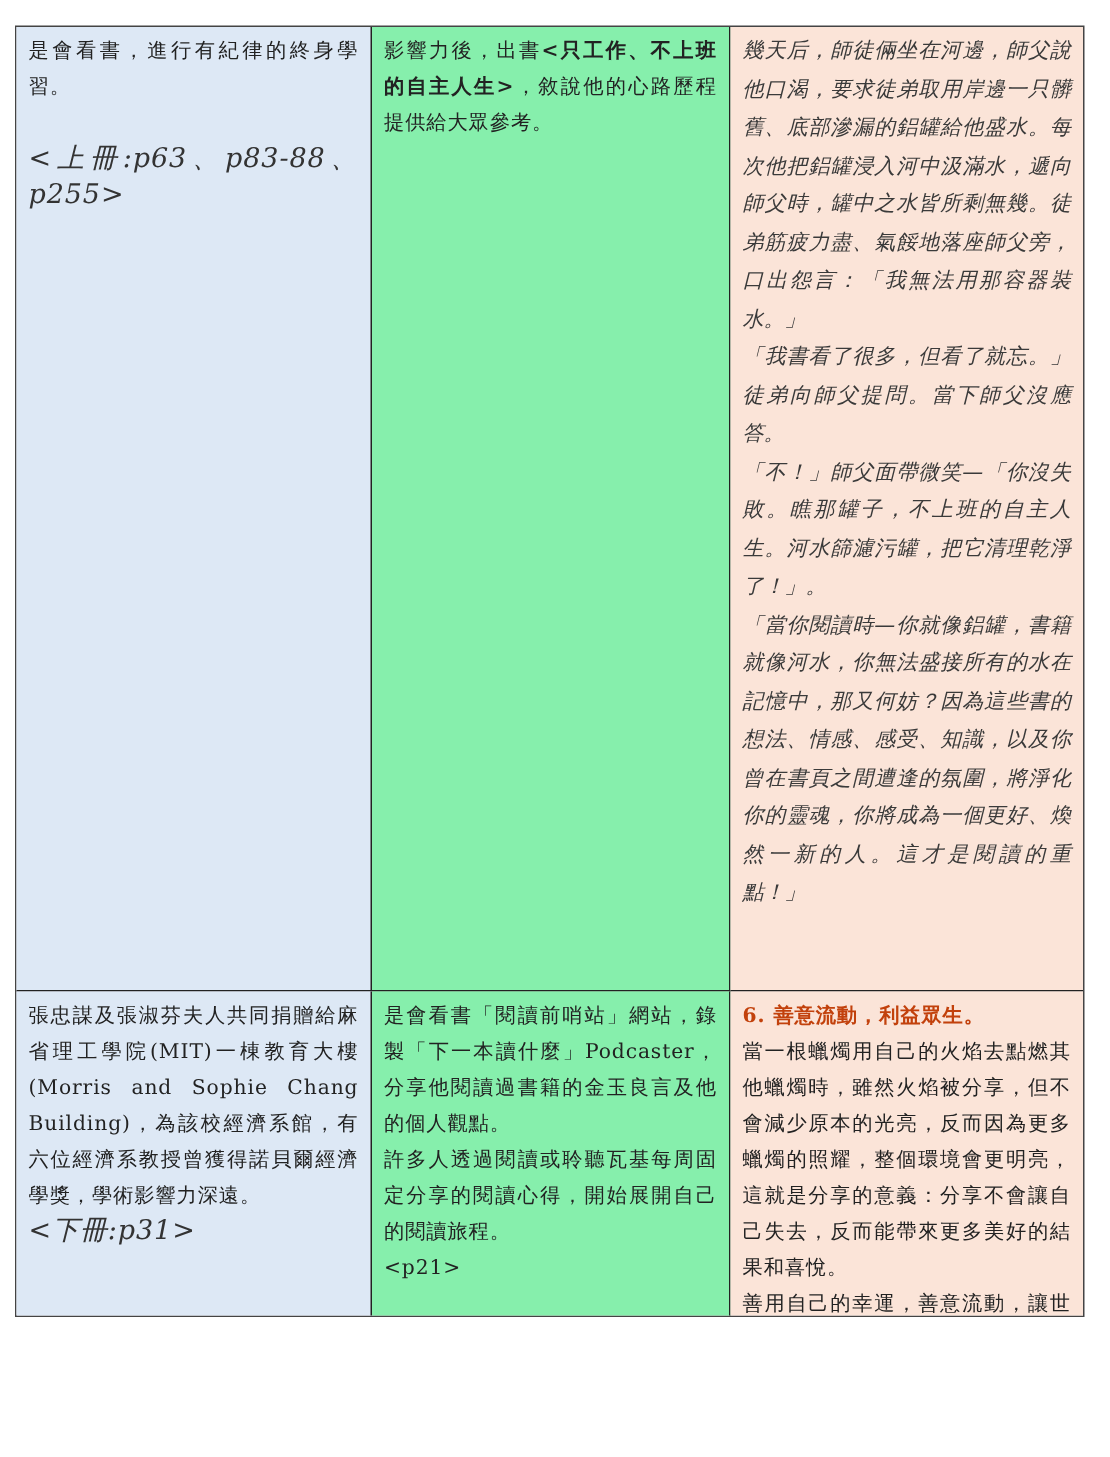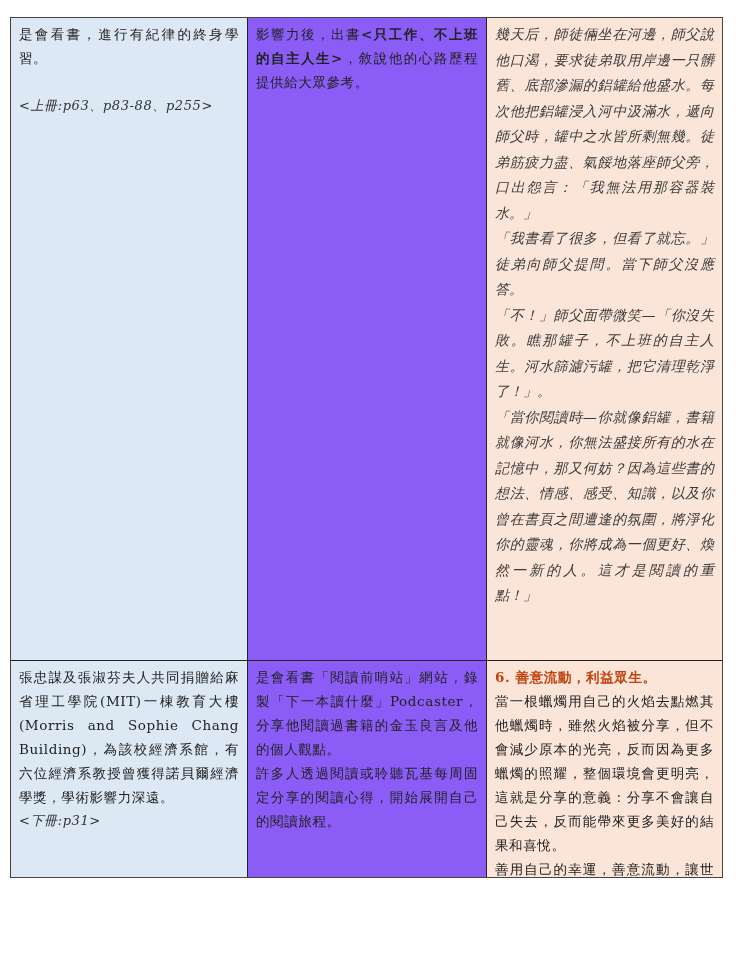--- a/index.html
+++ b/index.html
@@ -6,28 +6,28 @@
   body { width: 740px; height: 971px; position: relative; overflow: hidden; }
   .table {
     position: absolute; left: 10px; top: 17px; width: 713px; height: 861px;
     border: 1.5px solid #444; box-sizing: border-box;
     display: grid;
     grid-template-columns: 237px 239px 1fr;
     grid-template-rows: 643px 1fr;
   }
   .cell { box-sizing: border-box; padding: 4px 8px 4px 8px; overflow: hidden; }
   .c1 { background: #dde8f5; border-right: 1.5px solid #222; }
-  .c2 { background: #8b5cf6; border-right: 1.5px solid #222; }
+  .c2 { background: #86efac; border-right: 1.5px solid #222; }
   .c3 { background: #fbe4d8; }
   .r1 { border-bottom: 1.5px solid #222; }
   .p {
     margin: 0; font-family: "DejaVu Serif", serif; font-size: 13.5px;
     line-height: 24px; color: #222; text-align: justify; letter-spacing: 0.6px;
   }
-  .ref { font-style: italic; font-family: "DejaVu Serif", serif; font-size: 13px; color: #333; }
+  .ref { font-style: italic; font-family: "DejaVu Serif", serif; font-size: 18px; color: #333; }
   .gap { height: 24px; }
   .bold { font-weight: bold; }
   .red { color: #c2410c; font-weight: bold; }
   .italic-col .p { font-family: "DejaVu Sans", sans-serif; font-style: italic; font-size: 14px; line-height: 25.5px; color: #3a3a3a; letter-spacing: 0px; }
 </style>
 </head>
 <body>
 
 <div class="table">
 
@@ -46,19 +46,20 @@
     <p class="p">「當你閱讀時—你就像鋁罐，書籍就像河水，你無法盛接所有的水在記憶中，那又何妨？因為這些書的想法、情感、感受、知識，以及你曾在書頁之間遭逢的氛圍，將淨化你的靈魂，你將成為一個更好、煥然一新的人。這才是閱讀的重點！」</p>
   </div>
 
   <div class="cell c1">
     <p class="p">張忠謀及張淑芬夫人共同捐贈給麻省理工學院(MIT)一棟教育大樓(Morris and Sophie Chang Building)，為該校經濟系館，有六位經濟系教授曾獲得諾貝爾經濟學獎，學術影響力深遠。</p>
     <p class="p ref">&lt;下冊:p31&gt;</p>
   </div>
   <div class="cell c2">
     <p class="p">是會看書「閱讀前哨站」網站，錄製「下一本讀什麼」Podcaster，分享他閱讀過書籍的金玉良言及他的個人觀點。</p>
     <p class="p">許多人透過閱讀或聆聽瓦基每周固定分享的閱讀心得，開始展開自己的閱讀旅程。</p>
+    <p class="p">&lt;p21&gt;</p>
   </div>
   <div class="cell c3">
     <p class="p red">6. 善意流動，利益眾生。</p>
     <p class="p">當一根蠟燭用自己的火焰去點燃其他蠟燭時，雖然火焰被分享，但不會減少原本的光亮，反而因為更多蠟燭的照耀，整個環境會更明亮，這就是分享的意義：分享不會讓自己失去，反而能帶來更多美好的結果和喜悅。</p>
     <p class="p">善用自己的幸運，善意流動，讓世界往更美好的方向前進。</p>
   </div>
 </div>
 
 </body></html>

